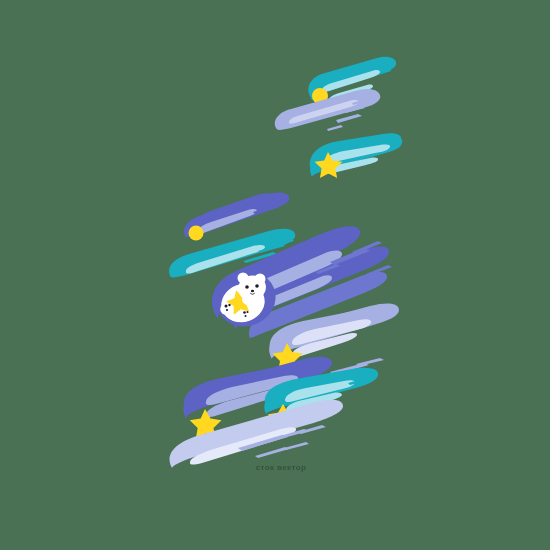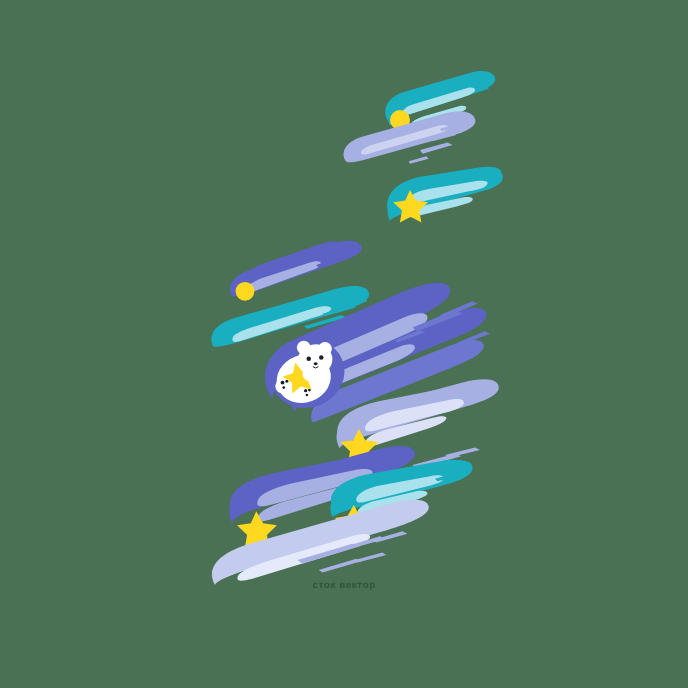--- a/index.html
+++ b/index.html
@@ -10,21 +10,21 @@
     background:#4a7153;
   }
   #stage{position:relative;width:550px;height:550px;}
   #art{position:absolute;inset:0;width:550px;height:550px;display:block;}
   #watermark{
     position:absolute;left:250px;top:462px;
     width:62px;height:12px;
     font-size:8px;line-height:12px;letter-spacing:.4px;
     color:#1d3a26;opacity:.55;
     white-space:nowrap;overflow:hidden;
-    text-align:left;font-weight:bold;
+    text-align:center;font-weight:bold;
     pointer-events:none;
   }
 </style>
 </head>
 <body style="background: rgb(74, 113, 83);">
 
 <div id="stage">
 
   <svg id="art" viewBox="0 0 550 550" xmlns="http://www.w3.org/2000/svg">
 

